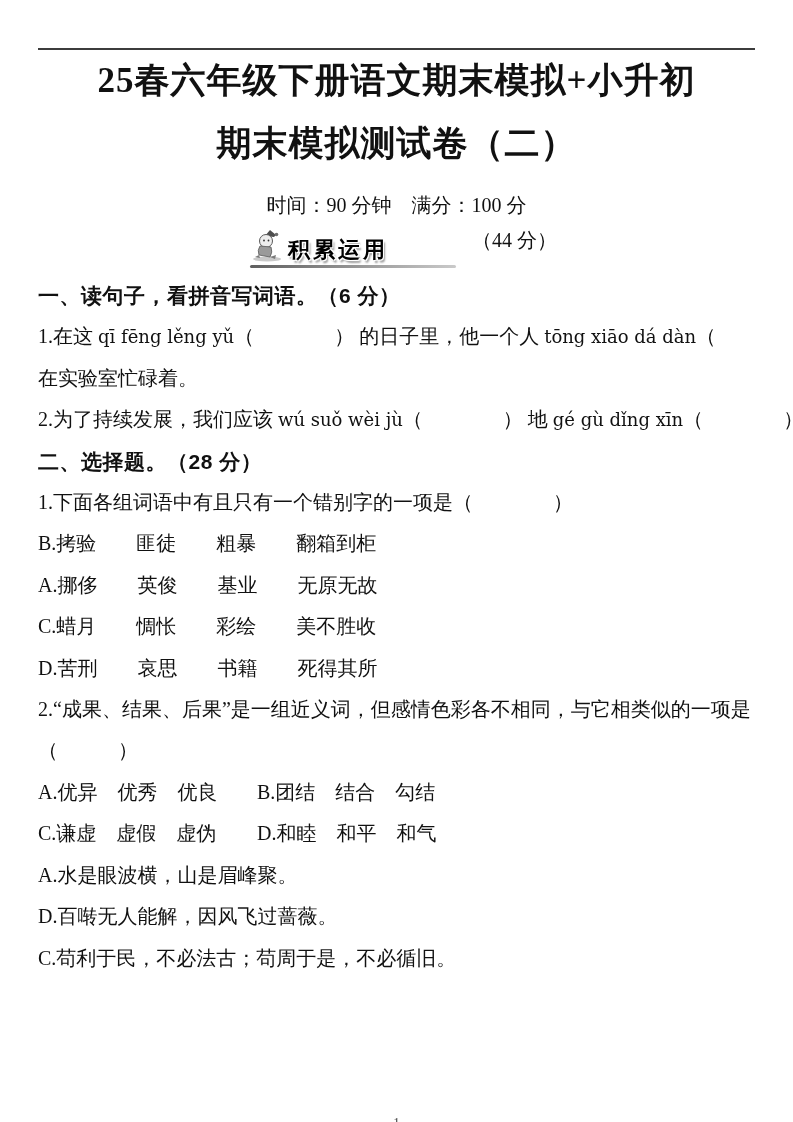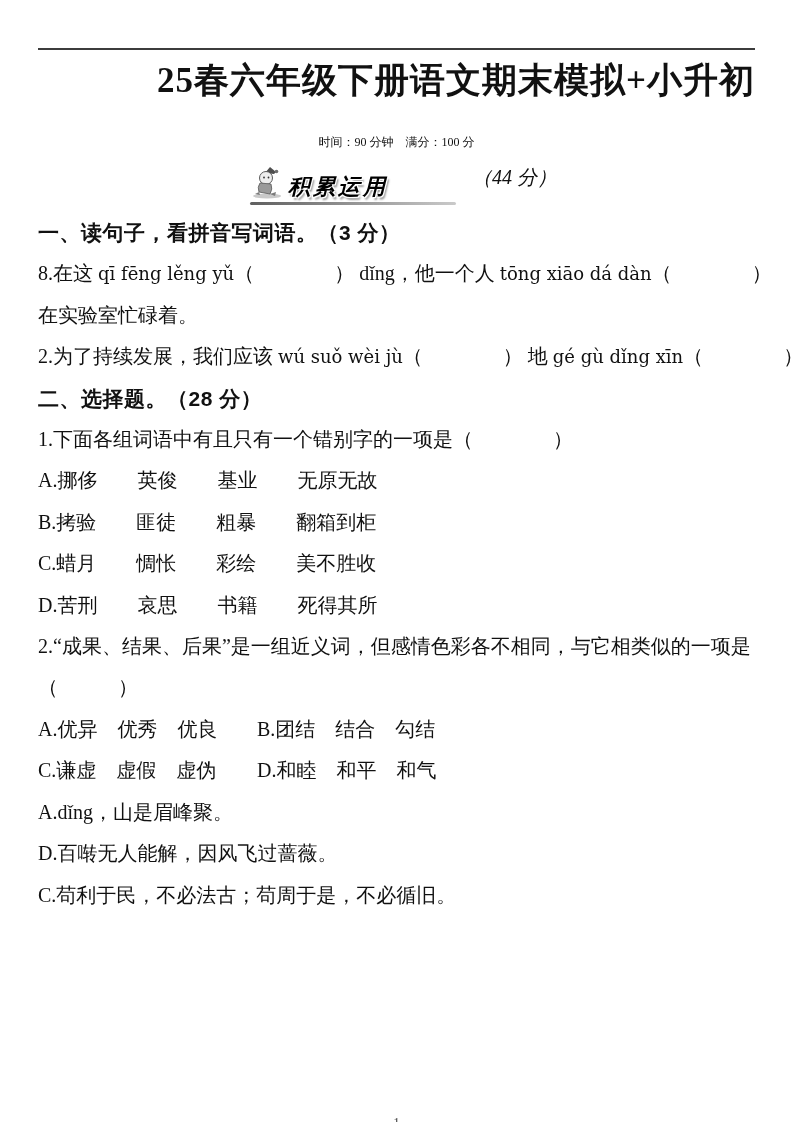--- a/index.html
+++ b/index.html
@@ -7,25 +7,25 @@
     width: 793px; height: 1122px;
     background: #ffffff;
     position: relative;
     overflow: hidden;
     font-family: "Liberation Serif", "DejaVu Serif", serif;
     color: #111;
   }
   .page { position: relative; width: 793px; height: 1122px; padding: 0 38px; box-sizing: border-box; }
   .rule-top { margin-top: 48px; border-top: 2px solid #3c3c3c; height: 0; }
   .title { text-align: center; font-weight: 900; font-size: 35px; line-height: 42px; letter-spacing: 1px; }
-  .title1 { margin-top: 10px; text-align: right; }
+  .title1 { margin-top: 10px; }
   .title2 { margin-top: 21px; }
-  .meta { margin-top: 28px; text-align: center; font-size: 12px; line-height: 24px; white-space: pre; }
+  .meta { margin-top: 28px; text-align: center; font-size: 20px; line-height: 24px; white-space: pre; }
 
-  .banner-row { margin-top: 12px; margin-left: 212px; display: flex; align-items: center; height: 38px; font-style: italic; }
+  .banner-row { margin-top: 12px; margin-left: 212px; display: flex; align-items: center; height: 38px; }
   .banner { display: inline-flex; flex-direction: column; }
   .banner-top { display: flex; align-items: flex-end; }
   .mascot { width: 34px; height: 34px; margin-right: 4px; }
   .banner-label {
     font-size: 22px; font-weight: 900; letter-spacing: 3px; color: #000;
     font-family: "Liberation Sans", sans-serif;
     text-shadow: 1px 1px 0 #fff, -1px -1px 0 #fff, 1px -1px 0 #fff, -1px 1px 0 #fff, 2px 3px 2px #9a9a9a;
     line-height: 24px;
   }
   .banner-bar { margin-top: 3px; height: 3px; width: 206px; border-radius: 2px;
@@ -44,20 +44,21 @@
     font-size: 14px; color: #4a4a4a; }
 </style>
 </head>
 <body>
 
 <div class="page">
 
   <div class="rule-top"></div>
 
   <div class="title title1">25春六年级下册语文期末模拟+小升初</div>
+  <div class="title title2">期末模拟测试卷（二）</div>
 
   <div class="meta">时间：90 分钟　满分：100 分</div>
 
   <div class="banner-row">
     <div class="banner">
       <div class="banner-top">
         <svg class="mascot" viewBox="0 0 34 34">
           <ellipse cx="17" cy="31" rx="14" ry="2.5" fill="#c9c9c9"></ellipse>
           <path d="M20 2 L26 7 L24 9 L15 8 Z" fill="#4e4e4e"></path>
           <circle cx="26.5" cy="6.5" r="1.8" fill="#6e6e6e"></circle>
@@ -70,53 +71,53 @@
         </svg>
         <span class="banner-label">积累运用</span>
       </div>
       <div class="banner-bar"></div>
     </div>
     <span class="banner-score">（44 分）</span>
   </div>
 
   <div class="content">
 
-    <div class="line heading">一、读句子，看拼音写词语。（3 分）</div>
+    <div class="line heading">一、读句子，看拼音写词语。（6 分）</div>
 
     <div class="line flexline">
-      <span class="grp"><span>8.在这 </span><span class="py">qī fēng lěng yǔ</span><span>（　　　　）</span><span> dǐng，他一个人 </span><span class="py">tōng xiāo dá dàn</span></span>
+      <span class="grp"><span>1.在这 </span><span class="py">qī fēng lěng yǔ</span><span>（　　　　）</span><span> 的日子里，他一个人 </span><span class="py">tōng xiāo dá dàn</span></span>
       <span class="grp">（　　　　）</span>
     </div>
     <div class="line">在实验室忙碌着。</div>
 
     <div class="line flexline">
       <span class="grp"><span>2.为了持续发展，我们应该 </span><span class="py">wú suǒ wèi jù</span><span>（　　　　）</span><span> 地 </span><span class="py">gé gù dǐng xīn</span></span>
       <span class="grp"><span>（　　　　）</span></span>
     </div>
 
     <div class="line heading">二、选择题。（28 分）</div>
 
     <div class="line">1.下面各组词语中有且只有一个错别字的一项是（　　　　）</div>
+    <div class="line">B.拷验　　匪徒　　粗暴　　翻箱到柜</div>
     <div class="line">A.挪侈　　英俊　　基业　　无原无故</div>
-    <div class="line">B.拷验　　匪徒　　粗暴　　翻箱到柜</div>
     <div class="line">C.蜡月　　惆怅　　彩绘　　美不胜收</div>
     <div class="line">D.苦刑　　哀思　　书籍　　死得其所</div>
 
     <div class="line">2.“成果、结果、后果”是一组近义词，但感情色彩各不相同，与它相类似的一项是</div>
     <div class="line">（　　　）</div>
     <div class="line tworow">
       <span class="col1">A.优异　优秀　优良</span>
       <span>B.团结　结合　勾结</span>
     </div>
     <div class="line tworow">
       <span class="col1">C.谦虚　虚假　虚伪</span>
       <span>D.和睦　和平　和气</span>
     </div>
 
-    <div class="line">A.dǐng，山是眉峰聚。</div>
+    <div class="line">A.水是眼波横，山是眉峰聚。</div>
     <div class="line">D.百啭无人能解，因风飞过蔷薇。</div>
     <div class="line">C.苟利于民，不必法古；苟周于是，不必循旧。</div>
 
   </div>
 
   <div class="page-num">1</div>
 
 </div>
 
 </body></html>

